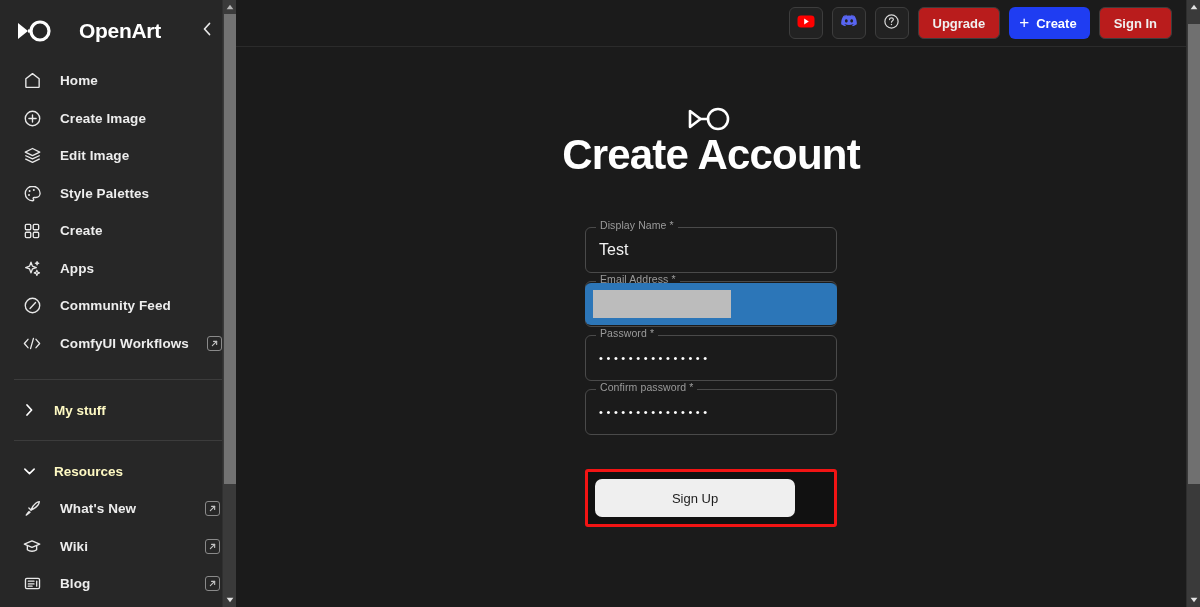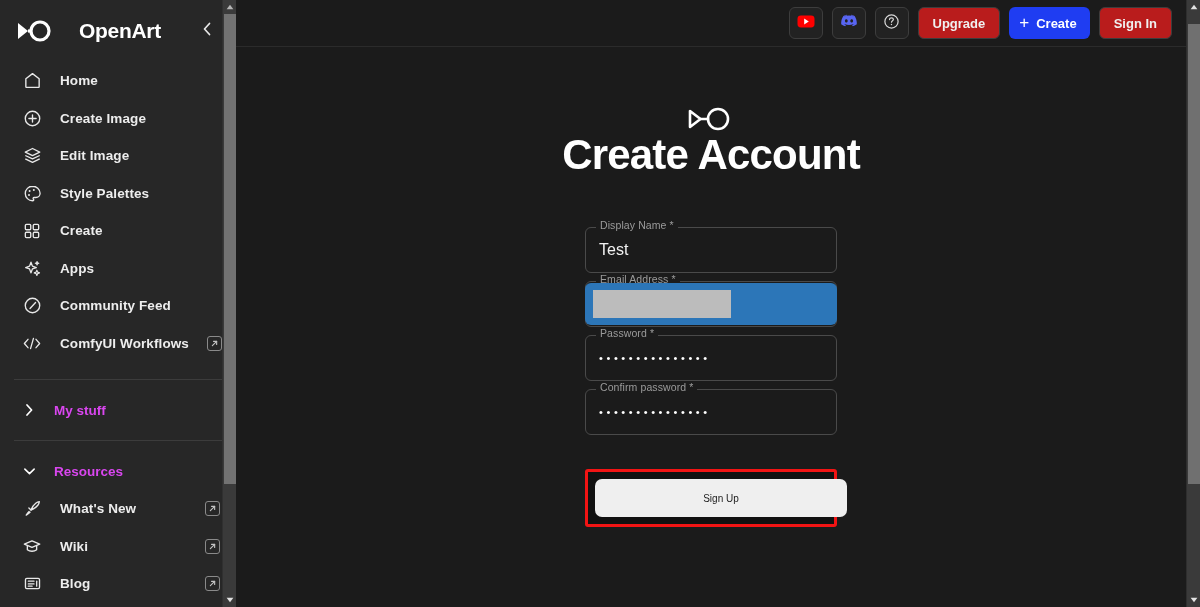--- a/index.html
+++ b/index.html
@@ -119,21 +119,21 @@
   }
   .section-chevron {
     width: 14px; height: 14px;
     display: flex; align-items: center; justify-content: center;
     color: #ffffff;
     flex: 0 0 14px;
   }
   .section-title {
     font-size: 13.5px;
     font-weight: bold;
-    color: #d946ef;
+    color: #fef9c3;
   }
 
   
   .sb-scrollbar {
     position: absolute;
     top: 0; right: 0;
     width: 14px;
     height: 607px;
     background: #3a3a3a;
     border-left: 1px solid #303030;
@@ -335,26 +335,26 @@
   .submit-wrap {
     position: relative;
     margin-top: 26px;
     padding: 7px;
     border: 3px solid #f21414;
     border-radius: 3px;
     background: #111111;
   }
 
   .submit-btn {
-    width: 252px;
+    width: 200px;
     height: 38px;
     border-radius: 7px;
     background: #efefef;
     color: #1c1c1c;
-    font-size: 10px;
+    font-size: 13px;
     font-weight: normal;
     display: flex;
     align-items: center;
     justify-content: center;
     border: none;
   }
 </style>
 </head>
 <body>
 

